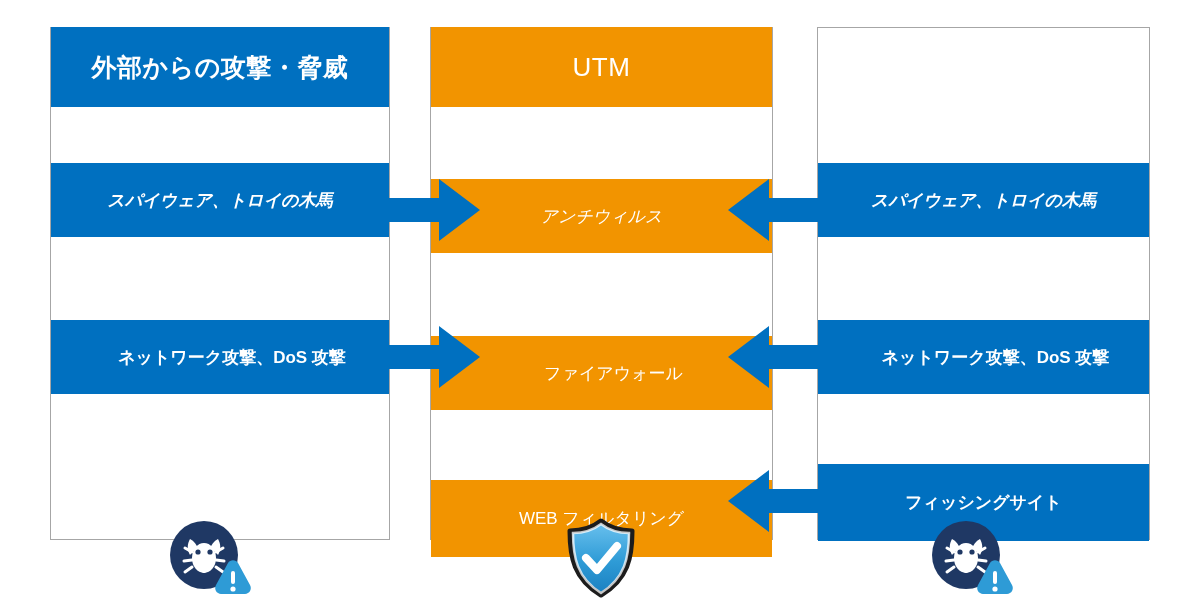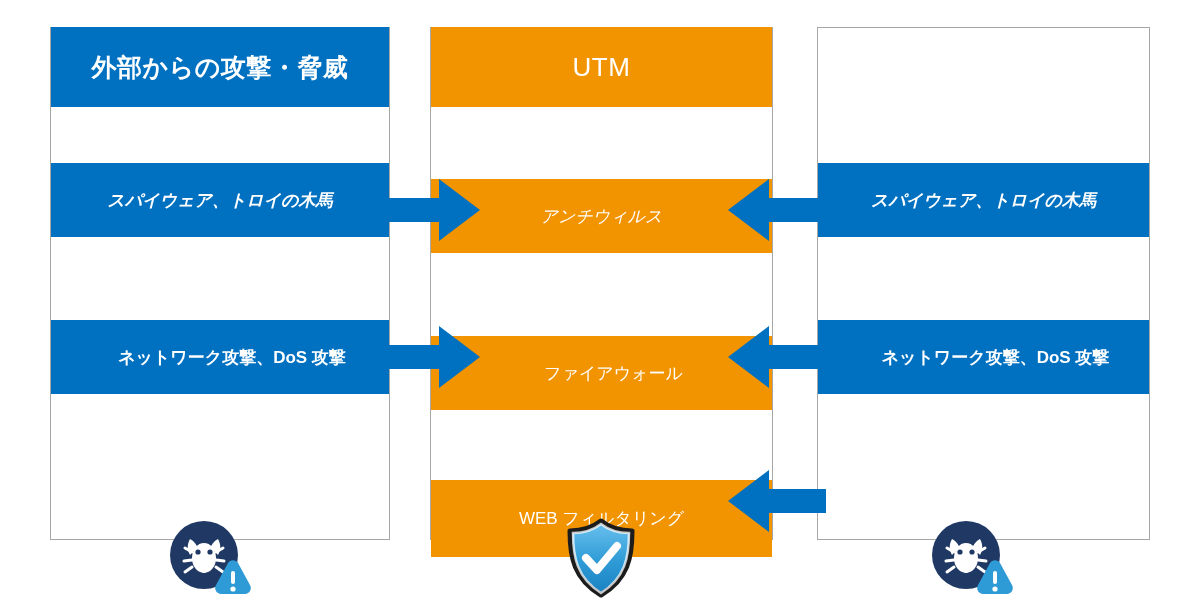--- a/index.html
+++ b/index.html
@@ -145,20 +145,23 @@
       <span class="band-label">ファイアウォール</span>
     </div>
   </div>
 
   <div class="column" id="col-right">
     <div class="band blue band-row row-1">
       <span class="band-label">スパイウェア、トロイの木馬</span>
     </div>
     <div class="band blue band-row row-2">
       <span class="band-label">ネットワーク攻撃、DoS 攻撃</span>
+    </div>
+    <div class="band blue band-row row-3">
+      <span class="band-label">フィッシングサイト</span>
     </div>
   </div>
 
   <div class="arrow" id="arrow-av-left">
     <svg viewBox="0 0 98 62" preserveAspectRatio="none">
       <polygon points="0,19 57,19 57,0 98,31 57,62 57,43 0,43" fill="#0070c0"></polygon>
     </svg>
   </div>
   <div class="arrow" id="arrow-av-right">
     <svg viewBox="0 0 98 62" preserveAspectRatio="none">

